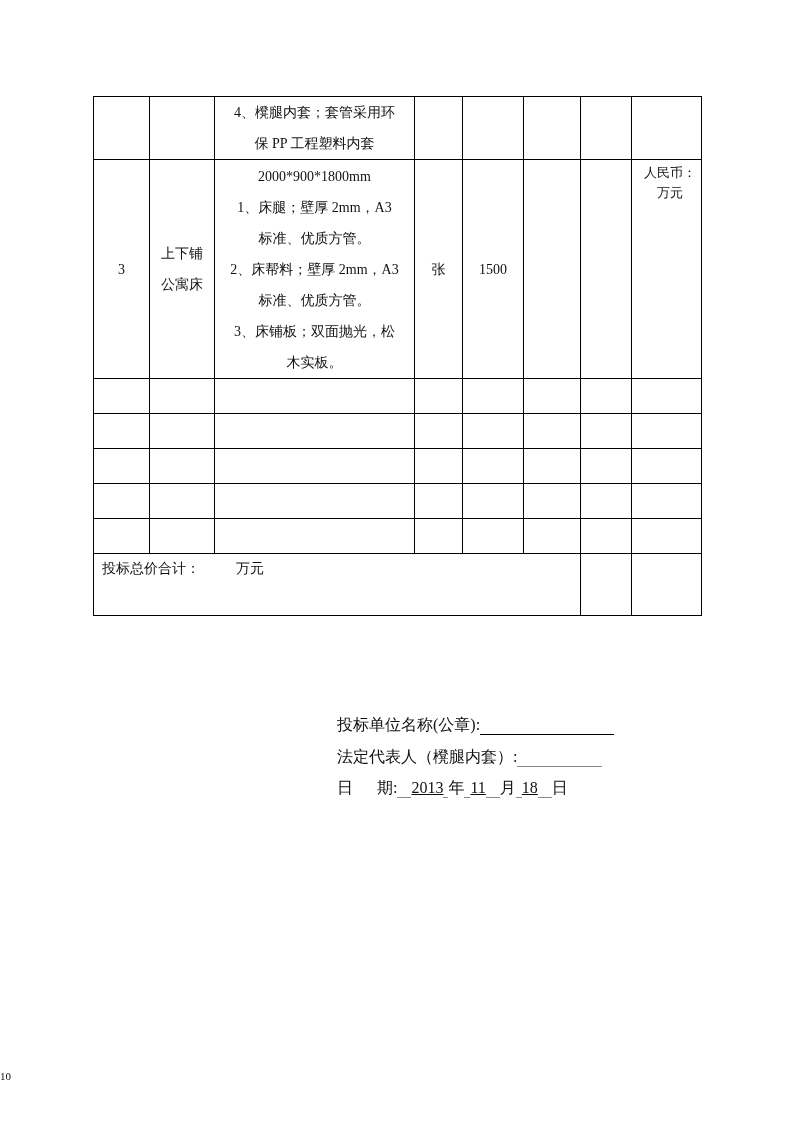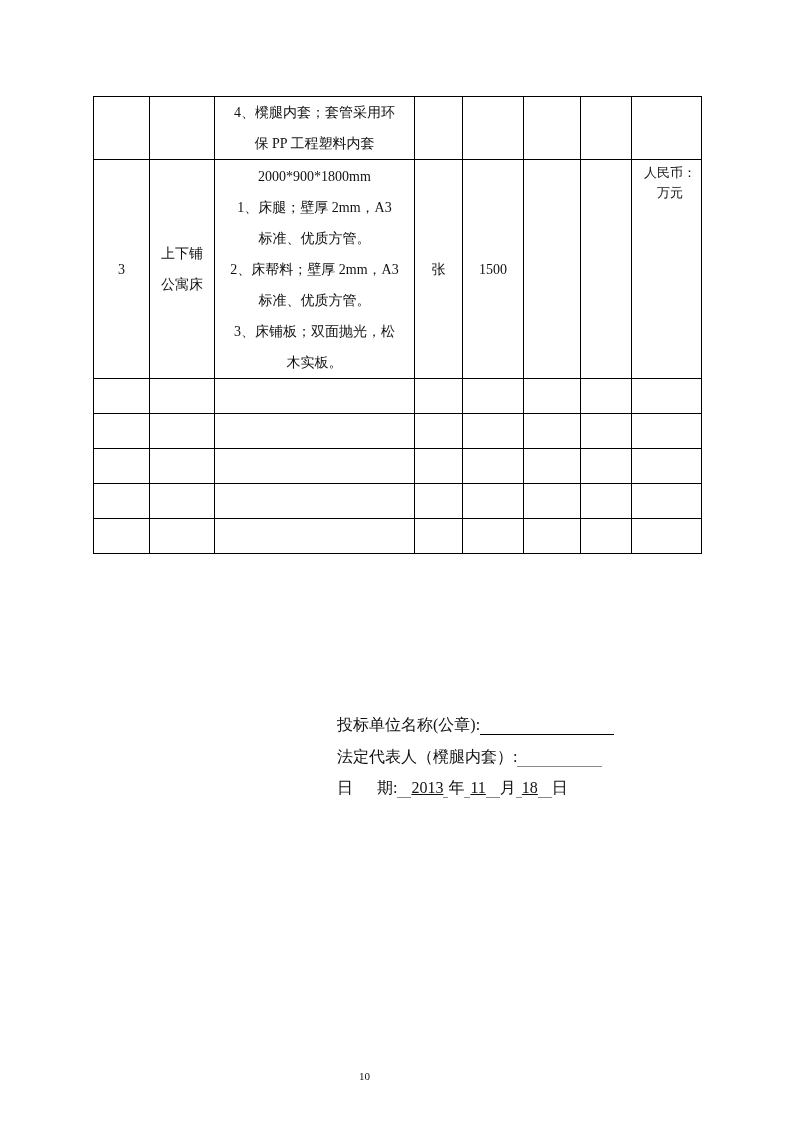--- a/index.html
+++ b/index.html
@@ -9,21 +9,21 @@
   table.bid td { border:1.3px solid #000; padding:0; font-size:14px; vertical-align:middle; text-align:center; line-height:31px; }
   .desc { text-align:center; }
   .desc .ln { display:block; }
   .note { vertical-align:top !important; text-align:center; font-size:13px !important; line-height:20px !important; padding:3px 0 0 7px !important; }
   .total-label { text-align:left !important; vertical-align:top !important; padding:3px 0 0 8px !important; line-height:24px !important; }
   .total-label .unit { margin-left:36px; }
   .sig { position:absolute; left:337px; font-size:16px; line-height:20px; white-space:pre; }
   .blank { display:inline-block; border-bottom:1px solid #000; vertical-align:bottom; height:16px; }
   .blank.gray { border-bottom-color:#888; }
   .u { text-decoration:underline;margin-top:17px; }
-  .pagenum { position:absolute; left:0; width:729px; top:1070px; text-align:center; font-size:11px; }
+  .pagenum { position:absolute; left:0; width:729px; top:1070px; font-size:11px; }
 </style>
 </head>
 <body>
 
 <div class="page">
 
   <table class="bid">
     <colgroup>
       <col style="width:56px">
         <col style="width:65px">
@@ -115,20 +115,27 @@
     <tr style="height:35px">
           <td></td>
           <td></td>
           <td></td>
           <td></td>
           <td></td>
           <td></td>
           <td></td>
           <td></td>
         </tr>
+    <tr style="height:62px">
+      <td colspan="6" class="total-label">
+        <span>投标总价合计：</span><span class="unit">万元</span>
+      </td>
+      <td></td>
+      <td></td>
+    </tr>
   </tbody>
     </table>
 
   <div class="sig" style="top:715px"><span>投标单位名称(公章):</span><span class="blank" style="width:134px"></span></div>
   <div class="sig" style="top:747px"><span>法定代表人（櫈腿内套）:</span><span class="blank gray" style="width:85px"></span></div>
   <div class="sig" style="top:778px"><span>日      期:</span><span class="blank gray" style="width:14px"></span><span class="u">2013</span><span class="blank gray" style="width:5px"></span><span>年</span><span class="blank gray" style="width:6px"></span><span class="u">11</span><span class="blank gray" style="width:14px"></span><span>月</span><span class="blank gray" style="width:6px"></span><span class="u">18</span><span class="blank gray" style="width:14px"></span><span>日</span></div>
 
   <div class="pagenum">10</div>
 </div>
 

